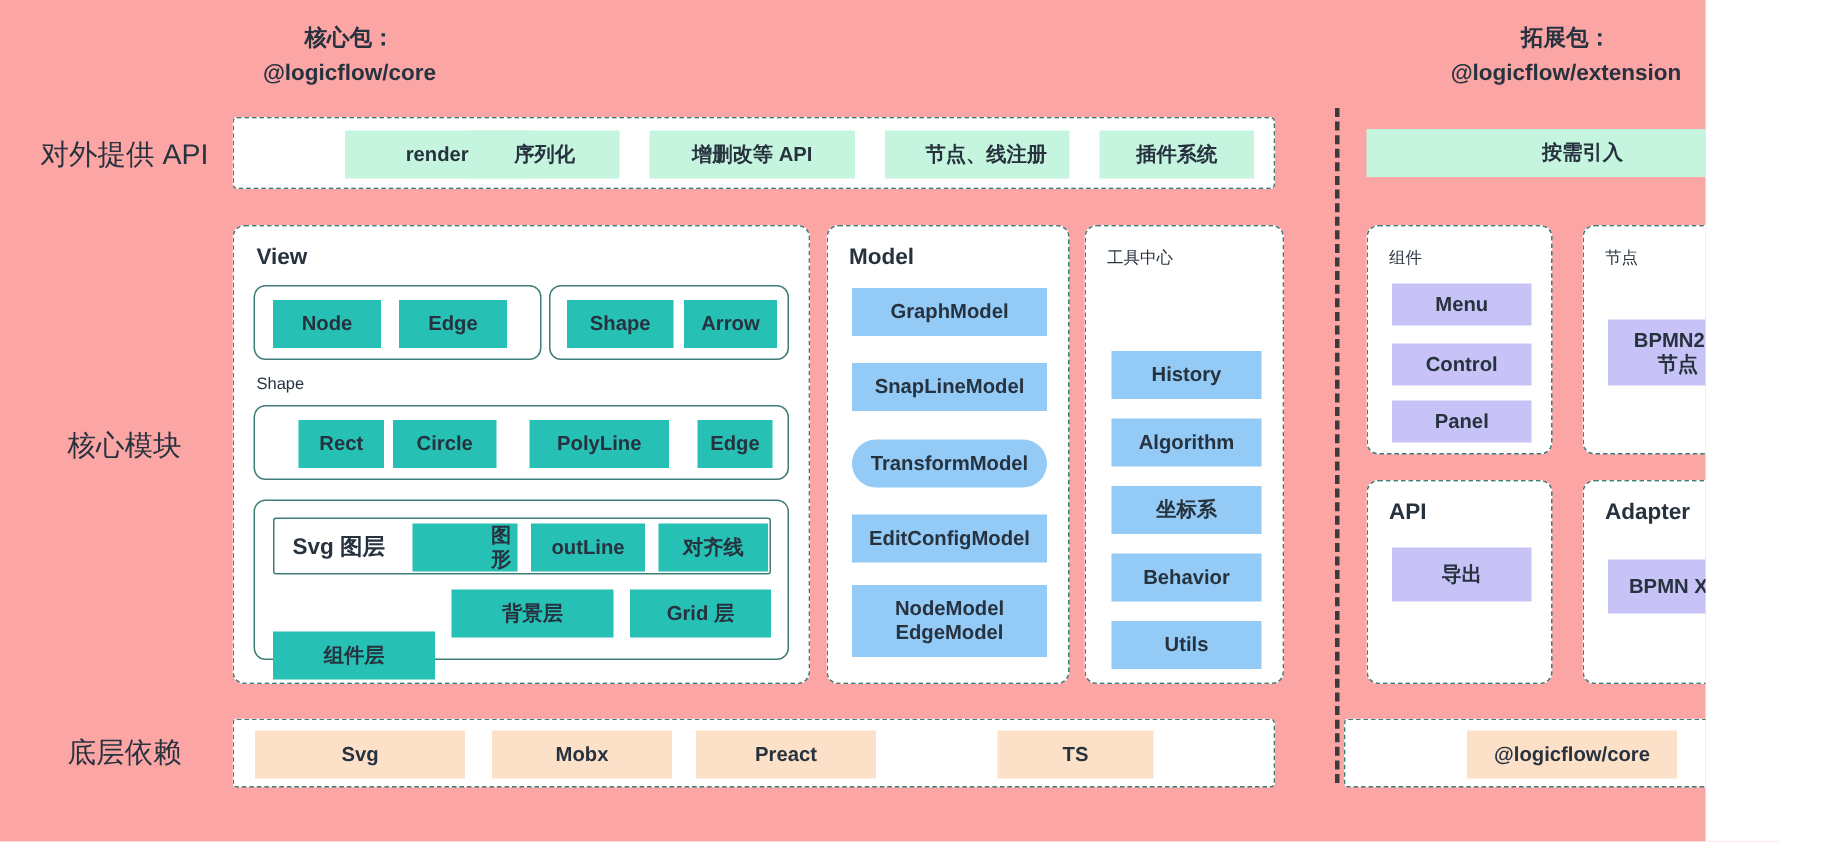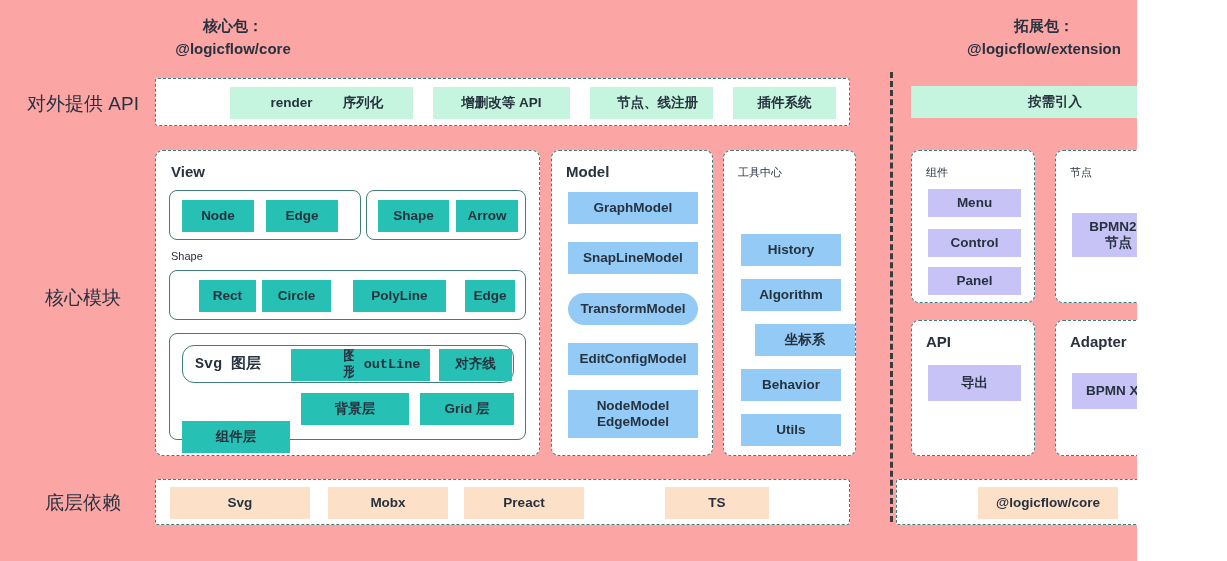--- a/index.html
+++ b/index.html
@@ -55,22 +55,21 @@
 
   
   .solid-group {
     position: absolute;
     border: 1.5px solid #3f7d78;
     border-radius: 8px;
     background: #ffffff;
     box-sizing: border-box;
   }
   .solid-group.sharp {
-    border-radius: 12px;
-    font-family: Liberation Mono, monospace;
+    border-radius: 2px;
   }
 
   
   .divider {
     position: absolute;
     border-left: 3px dashed #3b3b3b;
     box-sizing: border-box;
   }
 
   
@@ -153,21 +152,21 @@
       <div class="chip teal" style="left:12px; top:9px; width:57px; height:32px;margin-left:17px;">Rect</div>
       <div class="chip teal" style="left:92px; top:9px; width:69px; height:32px;">Circle</div>
       <div class="chip teal" style="left:183px; top:9px; width:93px; height:32px;">PolyLine</div>
       <div class="chip teal" style="left:295px; top:9px; width:50px; height:32px;">Edge</div>
     </div>
 
     <div class="solid-group" style="left:13px; top:182px; width:357px; height:107px;">
 
       <div class="solid-group sharp" style="left:12px; top:11px; width:332px; height:38px;">
         <div class="group-title bold" style="left:12px; top:10px;">Svg 图层</div>
-        <div class="chip teal" style="left:108px; top:3px; width:70px; height:32px;padding-left:48px;">图形</div>
+        <div class="chip teal" style="left:92px; top:3px; width:70px; height:32px;padding-left:48px;">图形</div>
         <div class="chip teal" style="left:171px; top:3px; width:76px; height:32px;">outLine</div>
         <div class="chip teal" style="left:256px; top:3px; width:73px; height:32px;">对齐线</div>
       </div>
 
       <div class="chip teal" style="left:12px; top:59px; width:108px; height:32px;margin-top:28px;">组件层</div>
       <div class="chip teal" style="left:131px; top:59px; width:108px; height:32px;">背景层</div>
       <div class="chip teal" style="left:250px; top:59px; width:94px; height:32px;">Grid 层</div>
     </div>
   </div>
 
@@ -178,21 +177,21 @@
     <div class="chip blue" style="left:16px; top:142px; width:130px; height:32px;border-radius:16px;">TransformModel</div>
     <div class="chip blue" style="left:16px; top:192px; width:130px; height:32px;">EditConfigModel</div>
     <div class="chip blue" style="left:16px; top:239px; width:130px; height:48px;">NodeModel
 EdgeModel</div>
   </div>
 
   <div class="dash-box rounded" style="left:723px; top:150px; width:133px; height:306px;">
     <div class="group-title" style="left:14px; top:12px;">工具中心</div>
     <div class="chip blue" style="left:17px; top:83px; width:100px; height:32px;">History</div>
     <div class="chip blue" style="left:17px; top:128px; width:100px; height:32px;">Algorithm</div>
-    <div class="chip blue" style="left:31px; top:173px; width:100px; height:32px;">坐标系</div>
+    <div class="chip blue" style="left:17px; top:173px; width:100px; height:32px;">坐标系</div>
     <div class="chip blue" style="left:17px; top:218px; width:100px; height:32px;">Behavior</div>
     <div class="chip blue" style="left:17px; top:263px; width:100px; height:32px;">Utils</div>
   </div>
 
   <div class="dash-box rounded" style="left:911px; top:150px; width:124px; height:153px;">
     <div class="group-title" style="left:14px; top:12px;">组件</div>
     <div class="chip purple" style="left:16px; top:38px; width:93px; height:28px;">Menu</div>
     <div class="chip purple" style="left:16px; top:78px; width:93px; height:28px;">Control</div>
     <div class="chip purple" style="left:16px; top:116px; width:93px; height:28px;">Panel</div>
   </div>

